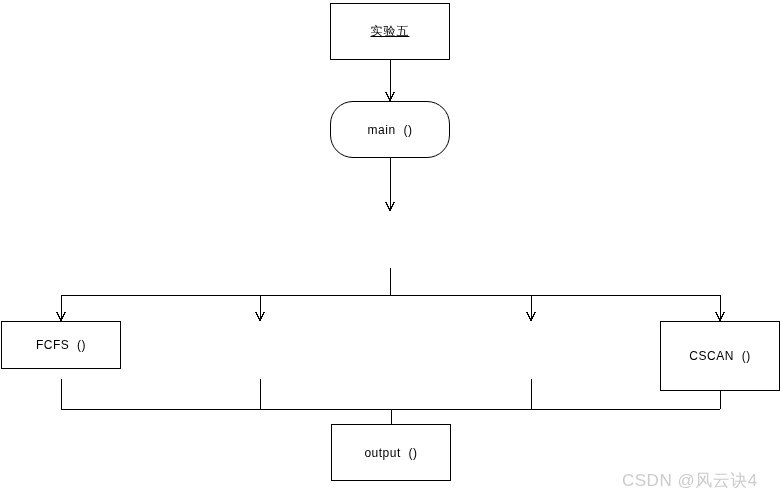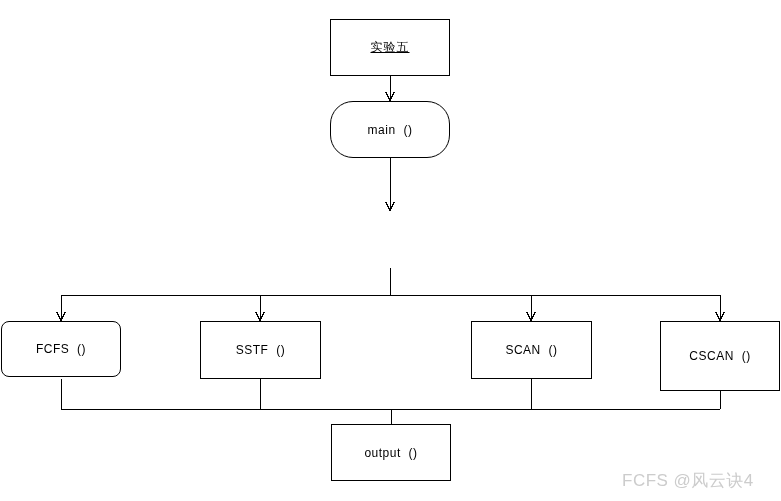--- a/index.html
+++ b/index.html
@@ -31,25 +31,25 @@
     background: #ffffff;
     display: flex;
     align-items: center;
     justify-content: center;
     font-size: 12px;
     color: #000000;
     letter-spacing: 0.5px;
     word-spacing: 4px;
     white-space: nowrap;
   }
-  #n-exp5   { left: 330px; top: 19px; }
+  #n-exp5   { left: 330px; top: 3px; }
   #n-exp5 .node-label { text-decoration: underline; letter-spacing: 1px; }
   #n-main   { left: 330px; top: 101px; border-radius: 23px; }
   #n-input  { left: 330px; top: 211px; }
-  #n-fcfs   { left: 1px;   top: 321px; height: 56px; border-radius: 8px; }
+  #n-fcfs   { left: 1px;   top: 321px; height: 48px; }
   #n-sstf   { left: 200px; top: 321px; width: 121px; height: 58px; }
   #n-scan   { left: 471px; top: 321px; width: 121px; height: 58px; }
   #n-cscan  { left: 660px; top: 321px; height: 70px; }
   #n-output { left: 331px; top: 424px; }
   .watermark {
     position: absolute;
     left: 622px;
     top: 469px;
     font-size: 17px;
     color: #cccccc;
@@ -90,31 +90,25 @@
 
   <div class="node" id="n-main">
     <span class="node-label">main ()</span>
   </div>
 
 
   <div class="node" id="n-fcfs">
     <span class="node-label">FCFS ()</span>
   </div>
 
-  <div class="node" id="n-sstf">
-    <span class="node-label">SSTF ()</span>
-  </div>
 
-  <div class="node" id="n-scan">
-    <span class="node-label">SCAN ()</span>
-  </div>
 
   <div class="node" id="n-cscan">
     <span class="node-label">CSCAN ()</span>
   </div>
 
   <div class="node" id="n-output">
     <span class="node-label">output ()</span>
   </div>
 
-  <div class="watermark">FCFS @风云诀4</div>
+  <div class="watermark">CSDN @风云诀4</div>
 
 </div>
 
 </body></html>

